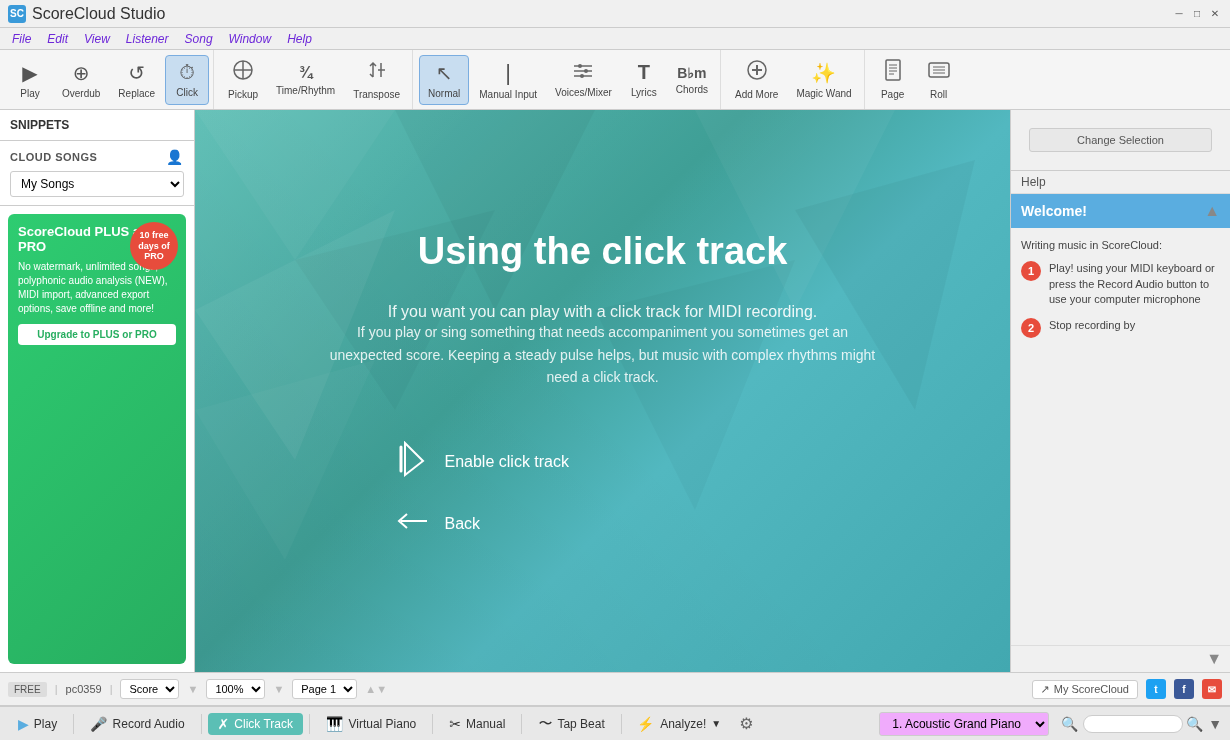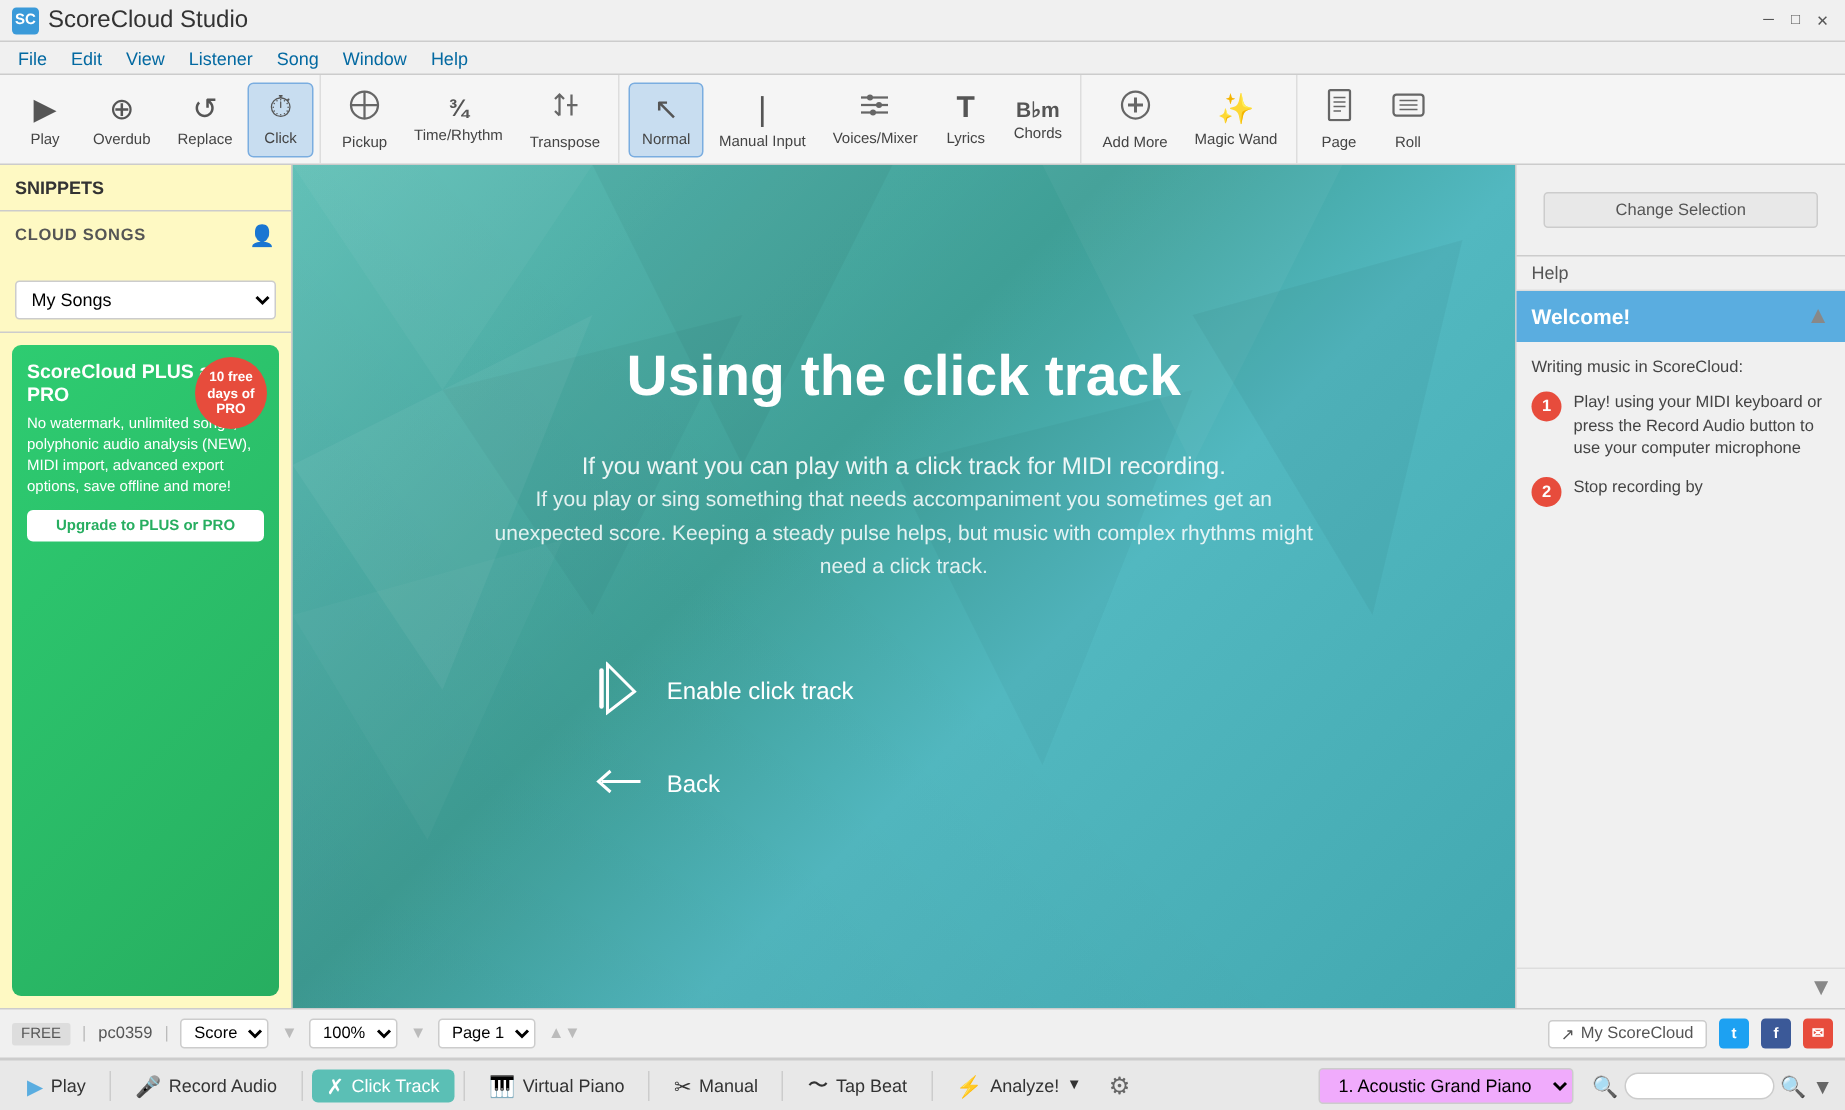--- a/index.html
+++ b/index.html
@@ -25,21 +25,21 @@
     
     #menu-bar {
       height: 22px;
       background: #f0f0f0;
       display: flex;
       align-items: center;
       padding: 0 4px;
       border-bottom: 1px solid #ccc;
       font-size: 12px;
     }
-    .menu-item { padding: 2px 8px; cursor: pointer; color: #0369a1; }
+    .menu-item { padding: 2px 8px; cursor: pointer; color: #6d28d9; font-style: italic; }
 
     
     #toolbar {
       height: 60px;
       background: #f5f5f5;
       display: flex;
       align-items: center;
       padding: 0 4px;
       border-bottom: 1px solid #ccc;
       gap: 2px;
@@ -75,35 +75,35 @@
     
     #main-layout {
       display: flex;
       height: calc(740px - 28px - 22px - 60px - 34px - 34px);
       
     }
 
     
     #left-sidebar {
       width: 195px;
-      background: #fef9c3;
+      background: #ffffff;
       border-right: 1px solid #ccc;
       display: flex;
       flex-direction: column;
       overflow: hidden;
     }
     #snippets-header {
       padding: 8px 10px;
       font-size: 12px;
       font-weight: bold;
       color: #333;
       border-bottom: 1px solid #ccc;
     }
     #cloud-songs-section { padding: 8px 10px; border-bottom: 1px solid #ccc; }
-    #cloud-songs-header { display: flex; align-items: center; justify-content: space-between; margin-bottom: 22px; }
+    #cloud-songs-header { display: flex; align-items: center; justify-content: space-between; margin-bottom: 6px; }
     #cloud-songs-title { font-size: 11px; font-weight: bold; color: #555; letter-spacing: 0.5px; }
     #cloud-songs-user { font-size: 14px; color: #888; cursor: pointer; }
     #my-songs-dropdown {
       width: 100%;
       height: 26px;
       border: 1px solid #ccc;
       border-radius: 3px;
       background: white;
       font-size: 12px;
       padding: 0 6px;

